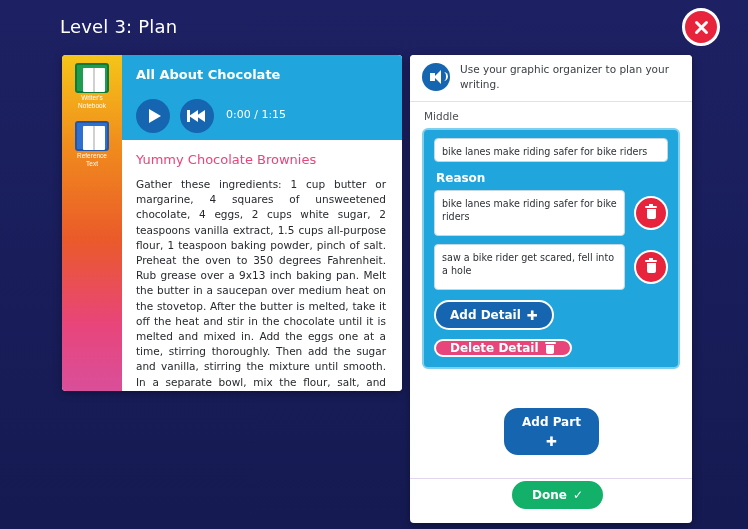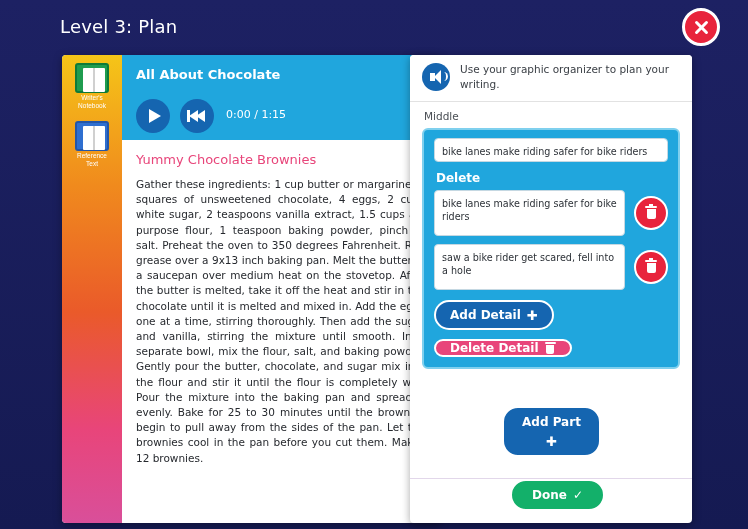--- a/index.html
+++ b/index.html
@@ -54,26 +54,25 @@
   }
   .close-btn .x1 { transform: rotate(45deg); }
   .close-btn .x2 { transform: rotate(-45deg); }
 
   
   .reading-panel {
     position: absolute;
     left: 62px;
     top: 55px;
     width: 340px;
-    height: 468px;
+    height: 336px;
     background: #ffffff;
     border-radius: 4px;
     overflow: hidden;
     box-shadow: 0 2px 8px rgba(0,0,0,.35);
-    padding-left: 39px;
   }
   .rail {
     position: absolute;
     left: 0; top: 0;
     width: 60px;
     height: 100%;
     background: linear-gradient(180deg, #f5c518 0%, #f08a1d 28%, #ea5a2a 55%, #e8457a 80%, #d94f9a 100%);
   }
   .rail-item {
     position: absolute;
@@ -460,21 +459,21 @@
         <span class="spk-wave"></span>
       </div>
       <div class="instruction-text">Use your graphic organizer to plan your writing.</div>
     </div>
 
     <div class="section-label">Middle</div>
 
     <div class="part-card">
       <textarea class="text-field reason-field" style="">bike lanes make riding safer for bike riders</textarea>
 
-      <div class="field-label">Delete</div>
+      <div class="field-label">Reason</div>
 
       <div class="detail-row">
         <textarea class="text-field detail-field" style="">bike lanes make riding safer for bike riders</textarea>
         <div class="trash-btn">
           <span class="trash-ico">
             <span class="handle"></span>
               <span class="lid"></span>
               <span class="can"></span>
           </span>
         </div>

